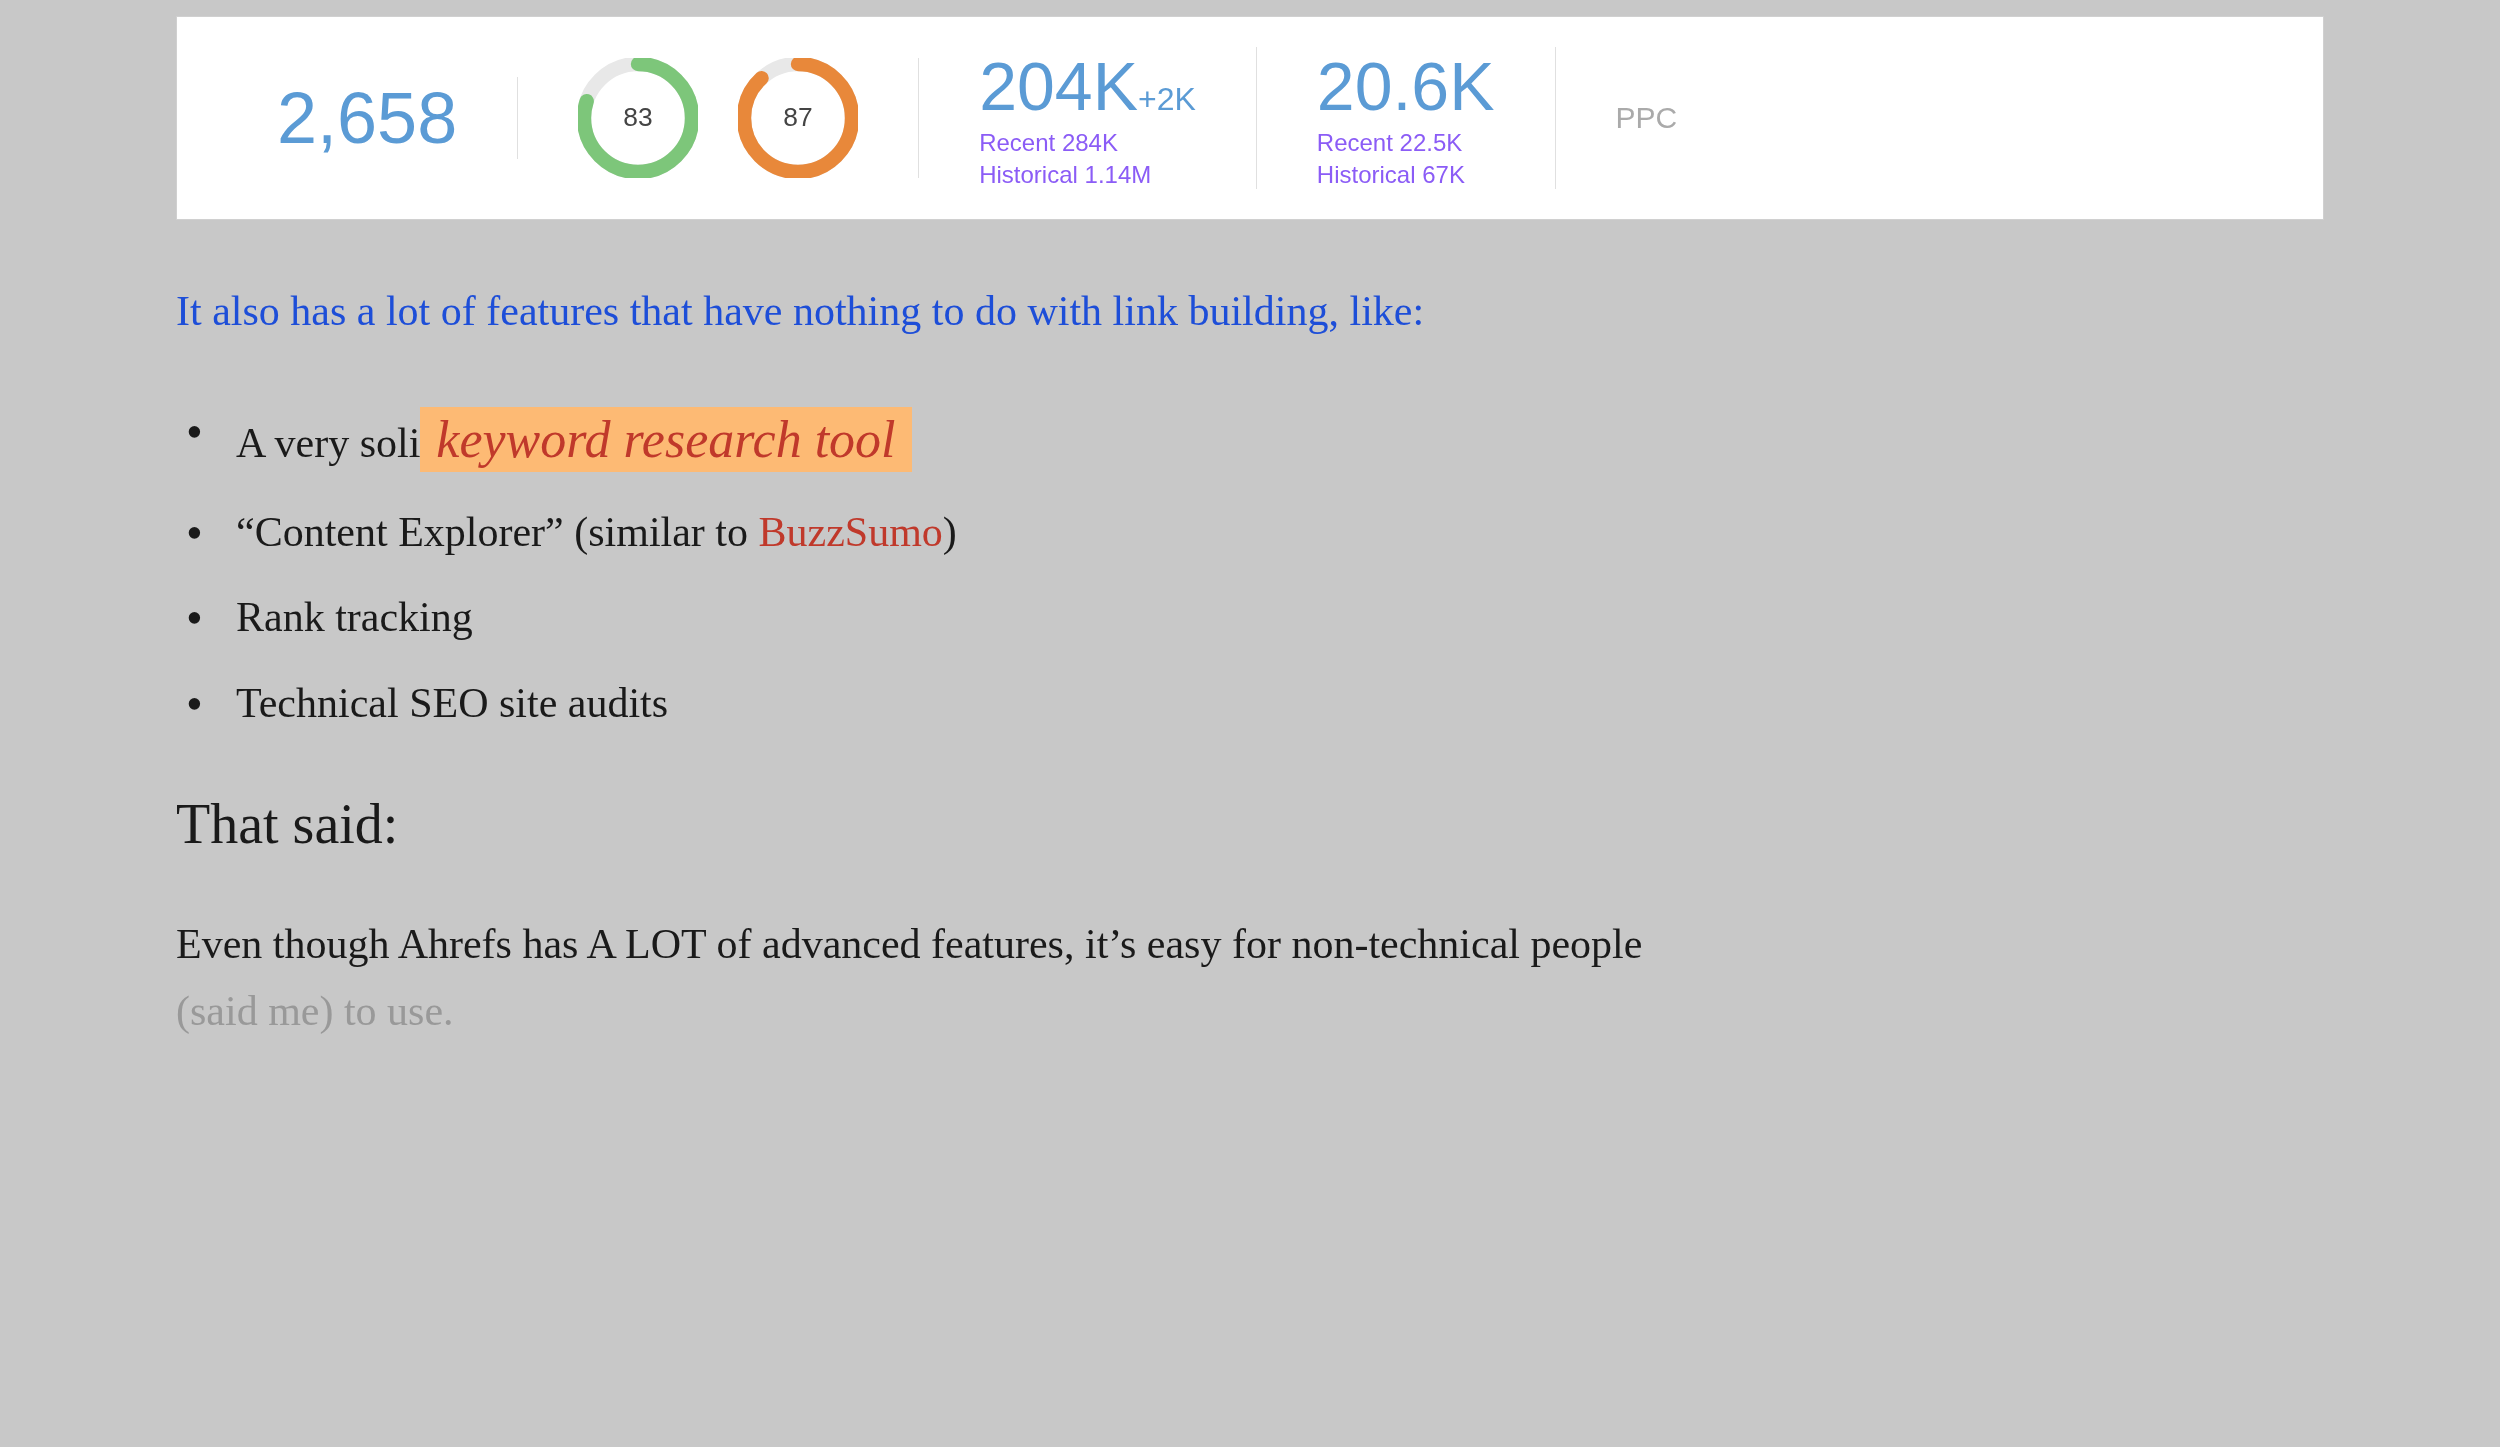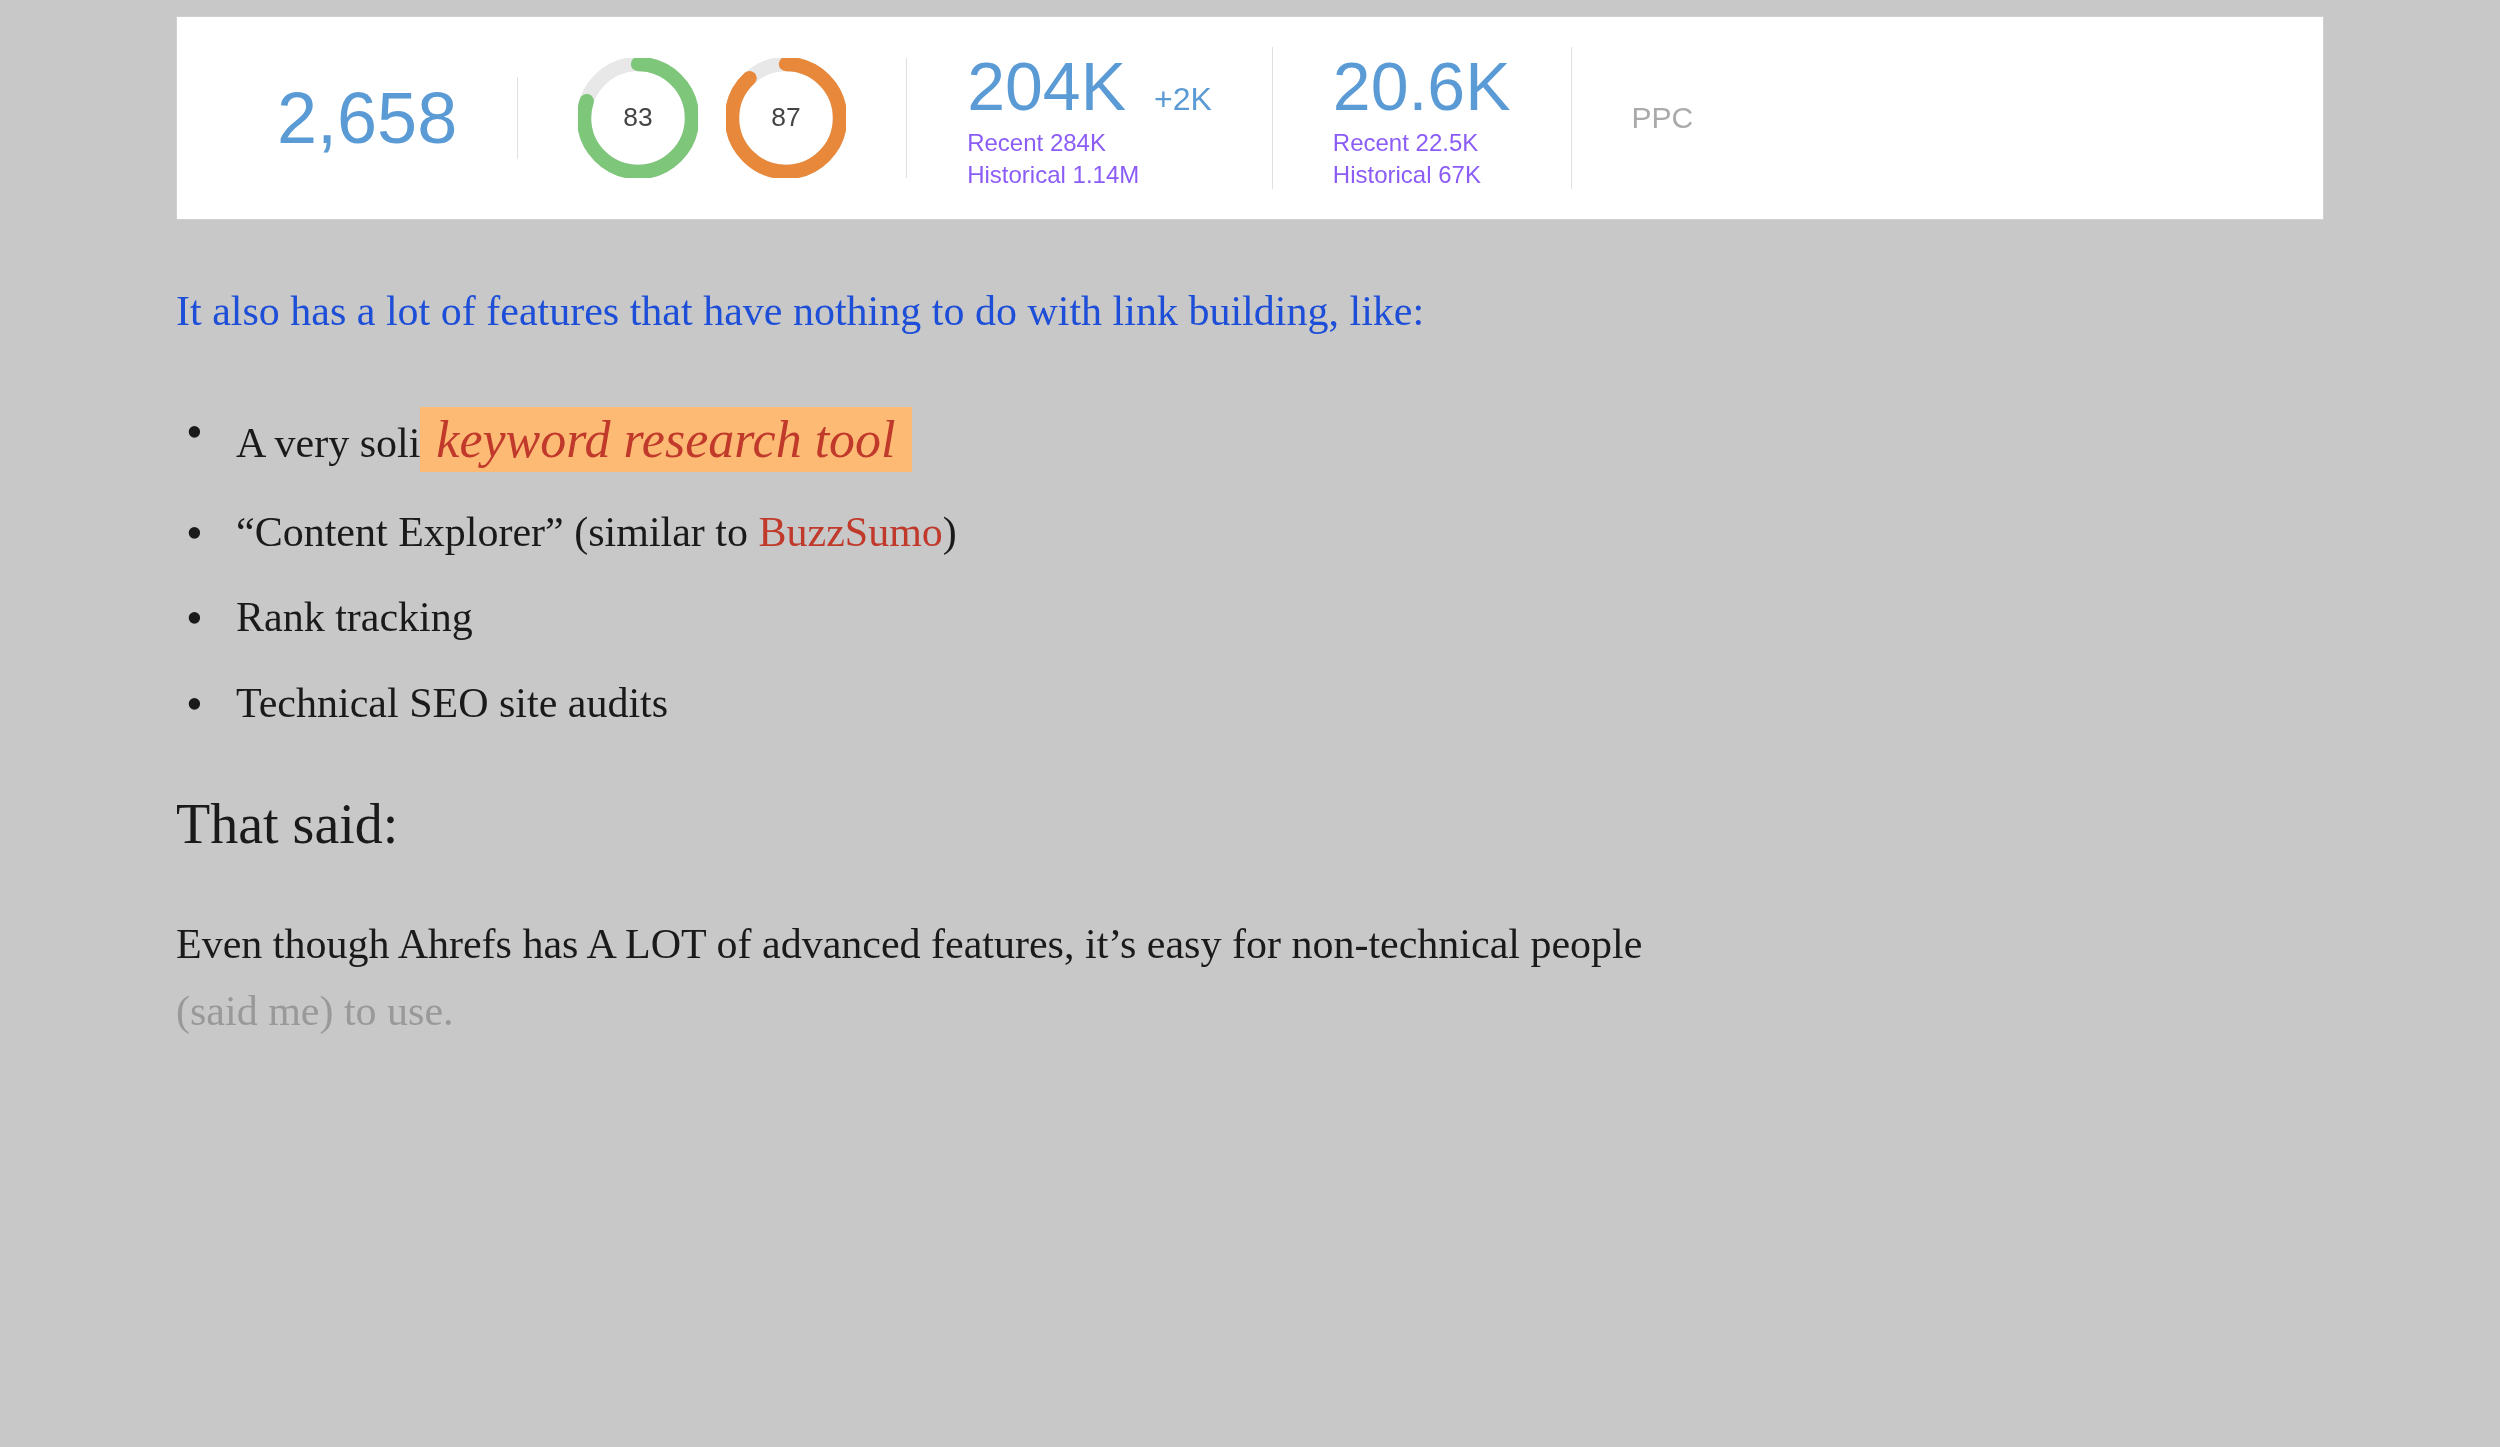--- a/index.html
+++ b/index.html
@@ -49,21 +49,21 @@
 
     .metric-number-large {
       font-size: 72px;
       font-weight: 300;
       color: #5b9bd5;
       font-family: Arial, sans-serif;
     }
 
     .metric-ring-container {
       display: flex;
-      gap: 28px;
+      gap: 40px;
       padding: 0 60px;
       border-right: 1px solid #e0e0e0;
     }
 
     .ring-wrapper {
       display: flex;
       flex-direction: column;
       align-items: center;
     }
 
@@ -80,21 +80,21 @@
       justify-content: center;
     }
 
     .metric-block:last-child {
       border-right: none;
     }
 
     .metric-main-row {
       display: flex;
       align-items: baseline;
-      gap: 28px;
+      gap: 0;
     }
 
     .metric-big {
       font-size: 68px;
       font-weight: 300;
       color: #5b9bd5;
       font-family: Arial, sans-serif;
     }
 
     .metric-plus {

